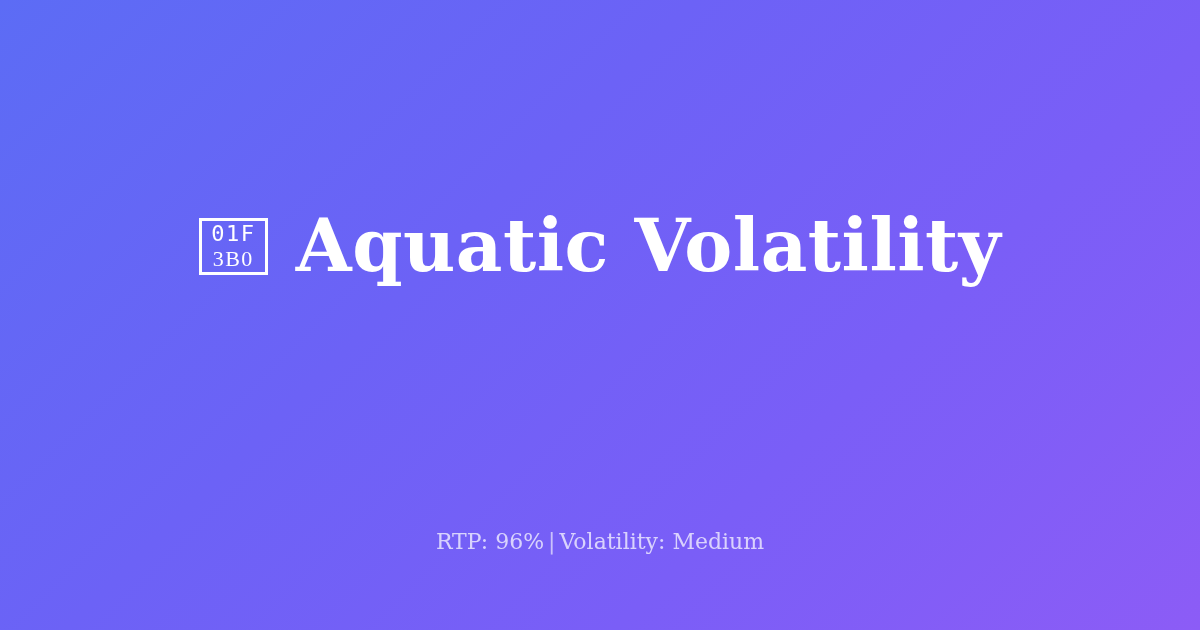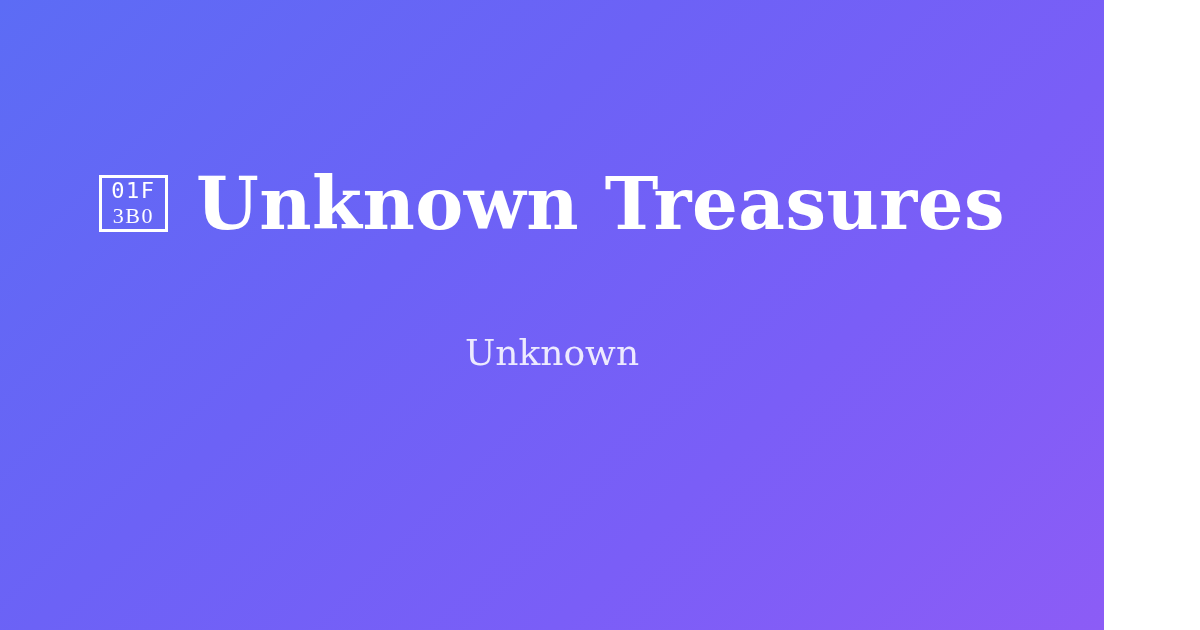--- a/index.html
+++ b/index.html
@@ -8,21 +8,21 @@
   }
   body {
     width: 1200px;
     height: 630px;
     overflow: hidden;
     font-family: "DejaVu Serif", "Liberation Serif", serif;
   }
 
   #og-card {
     position: relative;
-    width: 1104px;
+    width: 1200px;
     height: 630px;
     box-sizing: border-box;
     background: linear-gradient(135deg, #5C6CF5 0%, #6C62F6 38%, #7A5EF7 68%, #8C5CF6 100%);
     display: flex;
     flex-direction: column;
     align-items: center;
     overflow: hidden;
   }
 
   
@@ -117,22 +117,24 @@
 
   <div id="hero">
 
     <div id="title-row">
 
       <span class="tofu-glyph">
         <span class="tofu-row">01F</span>
         <span class="tofu-row">3B0</span>
       </span>
 
-      <h1 id="game-title">Unknown Treasures</h1>
+      <h1 id="game-title">Aquatic Volatility</h1>
 
     </div>
 
-    <div id="provider">Unknown</div>
 
   </div>
 
+  <div id="meta-line">
+    <span>RTP: 96%</span><span class="meta-sep">|</span><span>Volatility: Medium</span>
+  </div>
 
 </div>
 
 </body></html>

